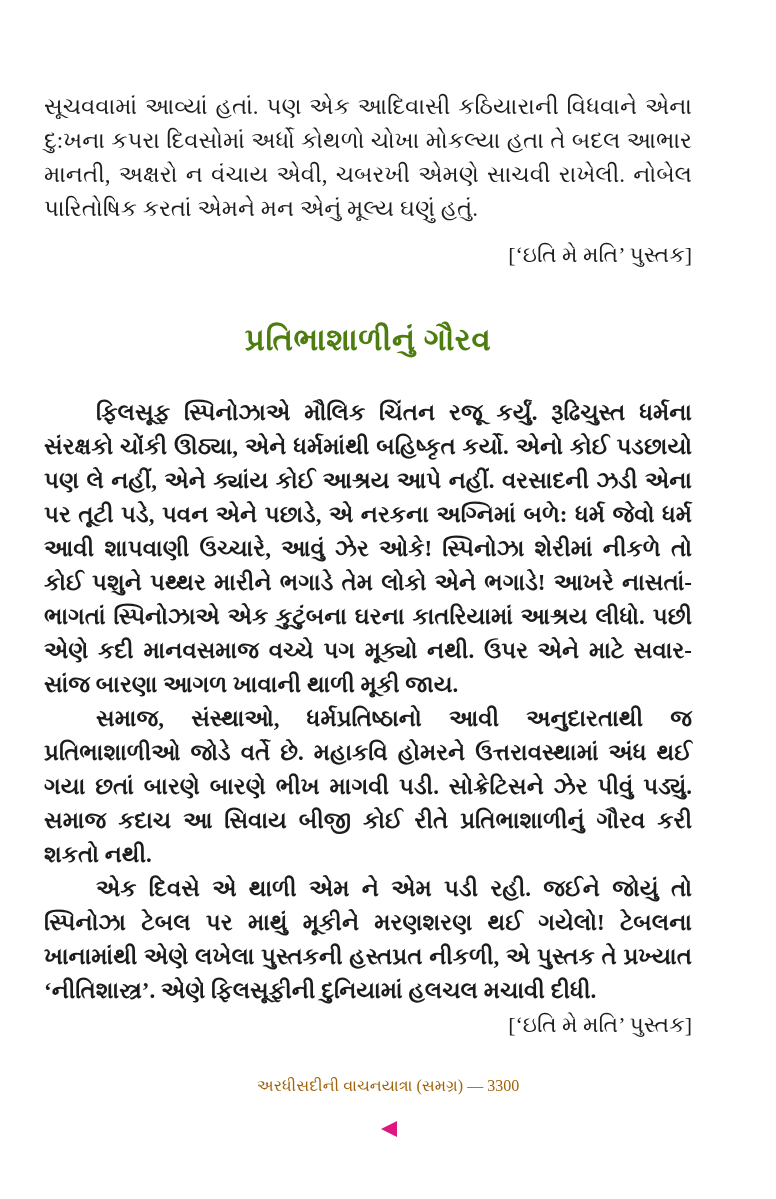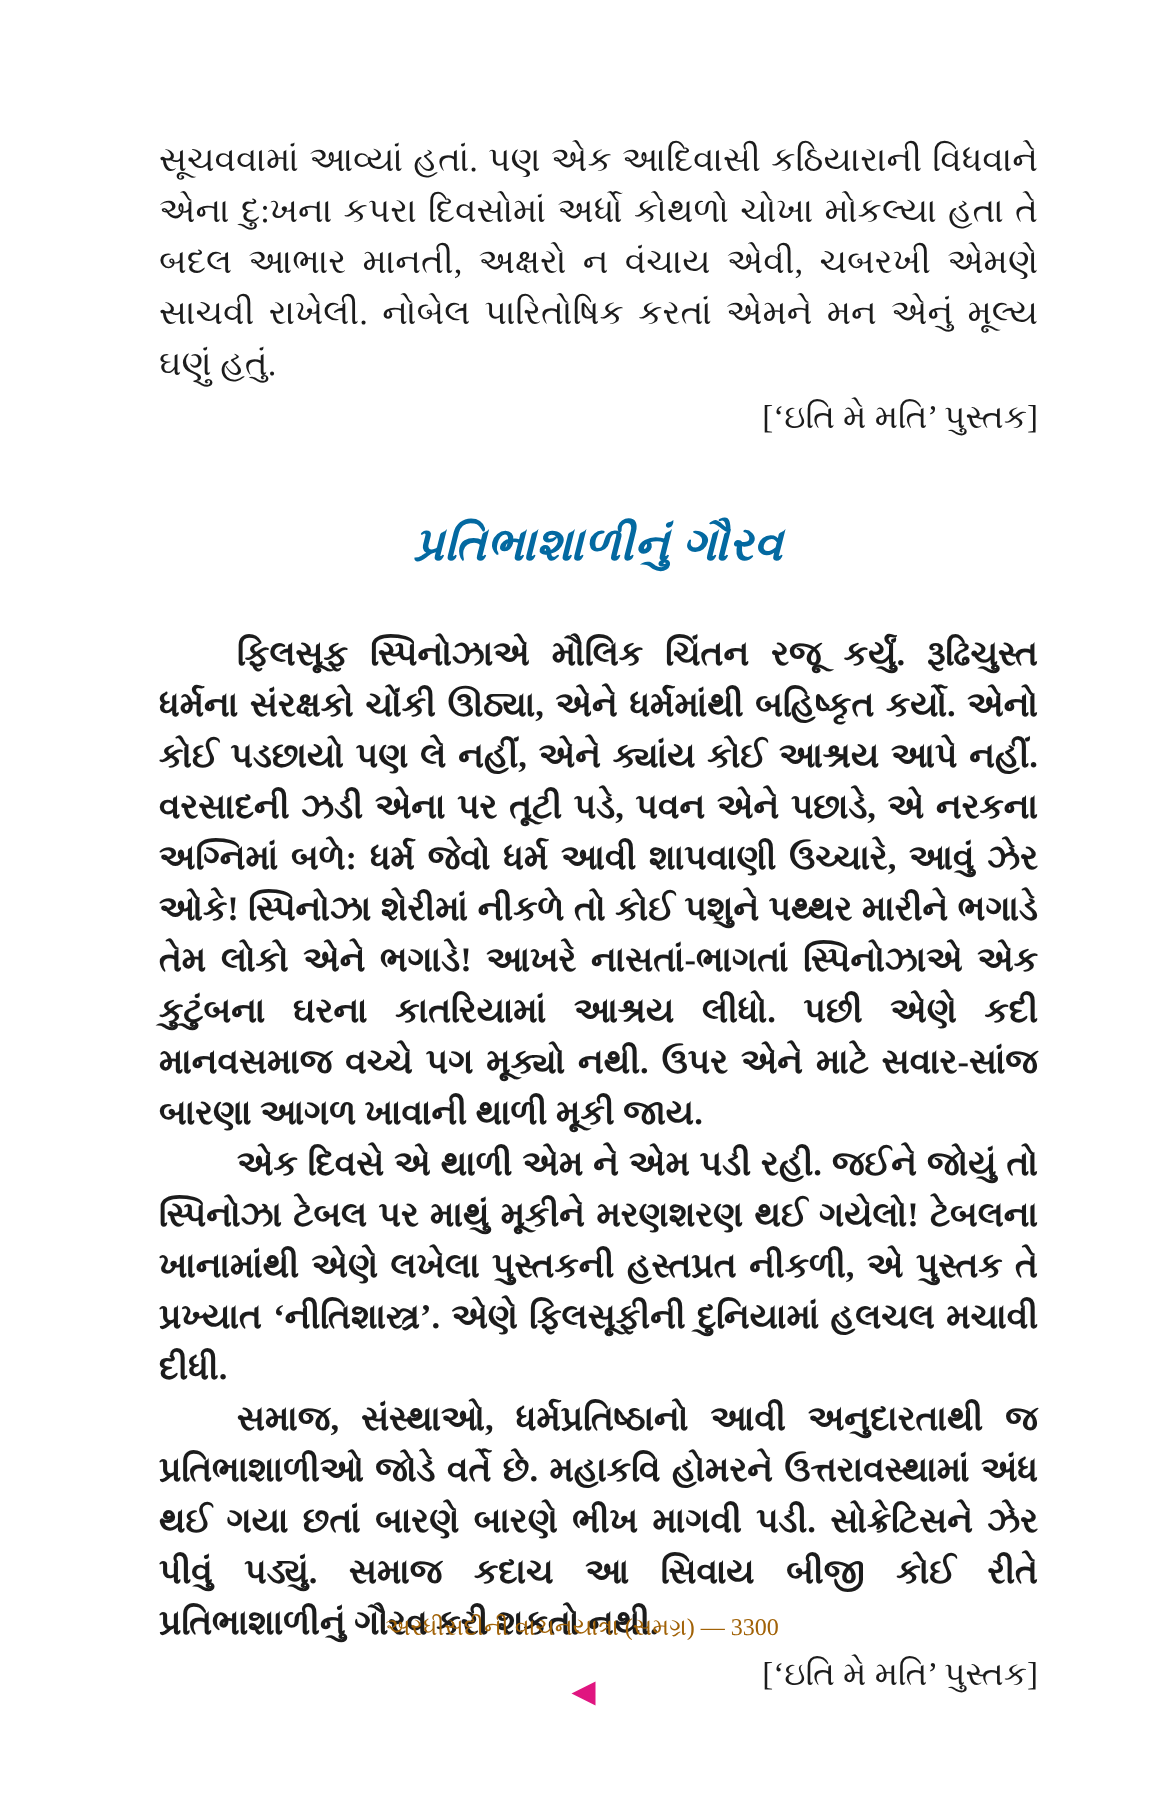--- a/index.html
+++ b/index.html
@@ -6,40 +6,40 @@
     margin: 0;
     padding: 0;
     background: #ffffff;
   }
   .page {
     position: relative;
     width: 776px;
     height: 1199px;
     background: #ffffff;
     box-sizing: border-box;
-    padding: 90px 84px 0 106px;
+    padding: 90px 84px 0 44px;
     font-family: "Liberation Serif", "DejaVu Serif", serif;
     color: #1c1c1c;
     overflow: hidden;
   }
   .body-text {
     font-size: 23px;
     line-height: 34px;
     text-align: justify;
     margin: 0;
   }
   .indented {
     text-indent: 52px;
     font-weight: bold;
   }
   .attribution {
     font-size: 22px;
     line-height: 34px;
     text-align: right;
-    margin: 1px 0 0 0;
+    margin: 12px 0 0 0;
   }
   .article-title {
     font-size: 31px;
     line-height: 44px;
     font-weight: bold;
     text-align: center;
     margin: 46px 0 34px 0;
     letter-spacing: 0.5px;
   }
   .article p + p {
@@ -70,27 +70,27 @@
 </head>
 <body>
 
 <div class="page">
 
   <p class="body-text">સૂચવવામાં આવ્યાં હતાં. પણ એક આદિવાસી કઠિયારાની વિધવાને એના દુ:ખના કપરા દિવસોમાં અર્ધો કોથળો ચોખા મોકલ્યા હતા તે બદલ આભાર માનતી, અક્ષરો ન વંચાય એવી, ચબરખી એમણે સાચવી રાખેલી. નોબેલ પારિતોષિક કરતાં એમને મન એનું મૂલ્ય ઘણું હતું.</p>
 
   <p class="attribution">[‘ઇતિ મે મતિ’ પુસ્તક]</p>
 
   <div class="article">
-    <h1 class="article-title" style="color: #0369a1; font-style: italic;">પ્રતિભાશાળીનું ગૌરવ</h1>
+    <h1 class="article-title" style="color: #4d7c0f;">પ્રતિભાશાળીનું ગૌરવ</h1>
 
     <p class="body-text indented">ફિલસૂફ સ્પિનોઝાએ મૌલિક ચિંતન રજૂ કર્યું. રૂઢિચુસ્ત ધર્મના સંરક્ષકો ચોંકી ઊઠ્યા, એને ધર્મમાંથી બહિષ્કૃત કર્યો. એનો કોઈ પડછાયો પણ લે નહીં, એને ક્યાંય કોઈ આશ્રય આપે નહીં. વરસાદની ઝડી એના પર તૂટી પડે, પવન એને પછાડે, એ નરકના અગ્નિમાં બળે: ધર્મ જેવો ધર્મ આવી શાપવાણી ઉચ્ચારે, આવું ઝેર ઓકે! સ્પિનોઝા શેરીમાં નીકળે તો કોઈ પશુને પથ્થર મારીને ભગાડે તેમ લોકો એને ભગાડે! આખરે નાસતાં-ભાગતાં સ્પિનોઝાએ એક કુટુંબના ઘરના કાતરિયામાં આશ્રય લીધો. પછી એણે કદી માનવસમાજ વચ્ચે પગ મૂક્યો નથી. ઉપર એને માટે સવાર-સાંજ બારણા આગળ ખાવાની થાળી મૂકી જાય.</p>
 
+    <p class="body-text indented">સમાજ, સંસ્થાઓ, ધર્મપ્રતિષ્ઠાનો આવી અનુદારતાથી જ પ્રતિભાશાળીઓ જોડે વર્તે છે. મહાકવિ હોમરને ઉત્તરાવસ્થામાં અંધ થઈ ગયા છતાં બારણે બારણે ભીખ માગવી પડી. સોક્રેટિસને ઝેર પીવું પડ્યું. સમાજ કદાચ આ સિવાય બીજી કોઈ રીતે પ્રતિભાશાળીનું ગૌરવ કરી શકતો નથી.</p>
+
     <p class="body-text indented">એક દિવસે એ થાળી એમ ને એમ પડી રહી. જઈને જોયું તો સ્પિનોઝા ટેબલ પર માથું મૂકીને મરણશરણ થઈ ગયેલો! ટેબલના ખાનામાંથી એણે લખેલા પુસ્તકની હસ્તપ્રત નીકળી, એ પુસ્તક તે પ્રખ્યાત ‘નીતિશાસ્ત્ર’. એણે ફિલસૂફીની દુનિયામાં હલચલ મચાવી દીધી.</p>
-
-    <p class="body-text indented">સમાજ, સંસ્થાઓ, ધર્મપ્રતિષ્ઠાનો આવી અનુદારતાથી જ પ્રતિભાશાળીઓ જોડે વર્તે છે. મહાકવિ હોમરને ઉત્તરાવસ્થામાં અંધ થઈ ગયા છતાં બારણે બારણે ભીખ માગવી પડી. સોક્રેટિસને ઝેર પીવું પડ્યું. સમાજ કદાચ આ સિવાય બીજી કોઈ રીતે પ્રતિભાશાળીનું ગૌરવ કરી શકતો નથી.</p>
 
     <p class="attribution">[‘ઇતિ મે મતિ’ પુસ્તક]</p>
   </div>
 
   <div class="footer-line">અરધીસદીની વાચનયાત્રા (સમગ્ર) — 3300</div>
 
   <div class="nav-triangle" style="border-right-color: rgb(224, 21, 128);"></div>
 
 </div>
 

